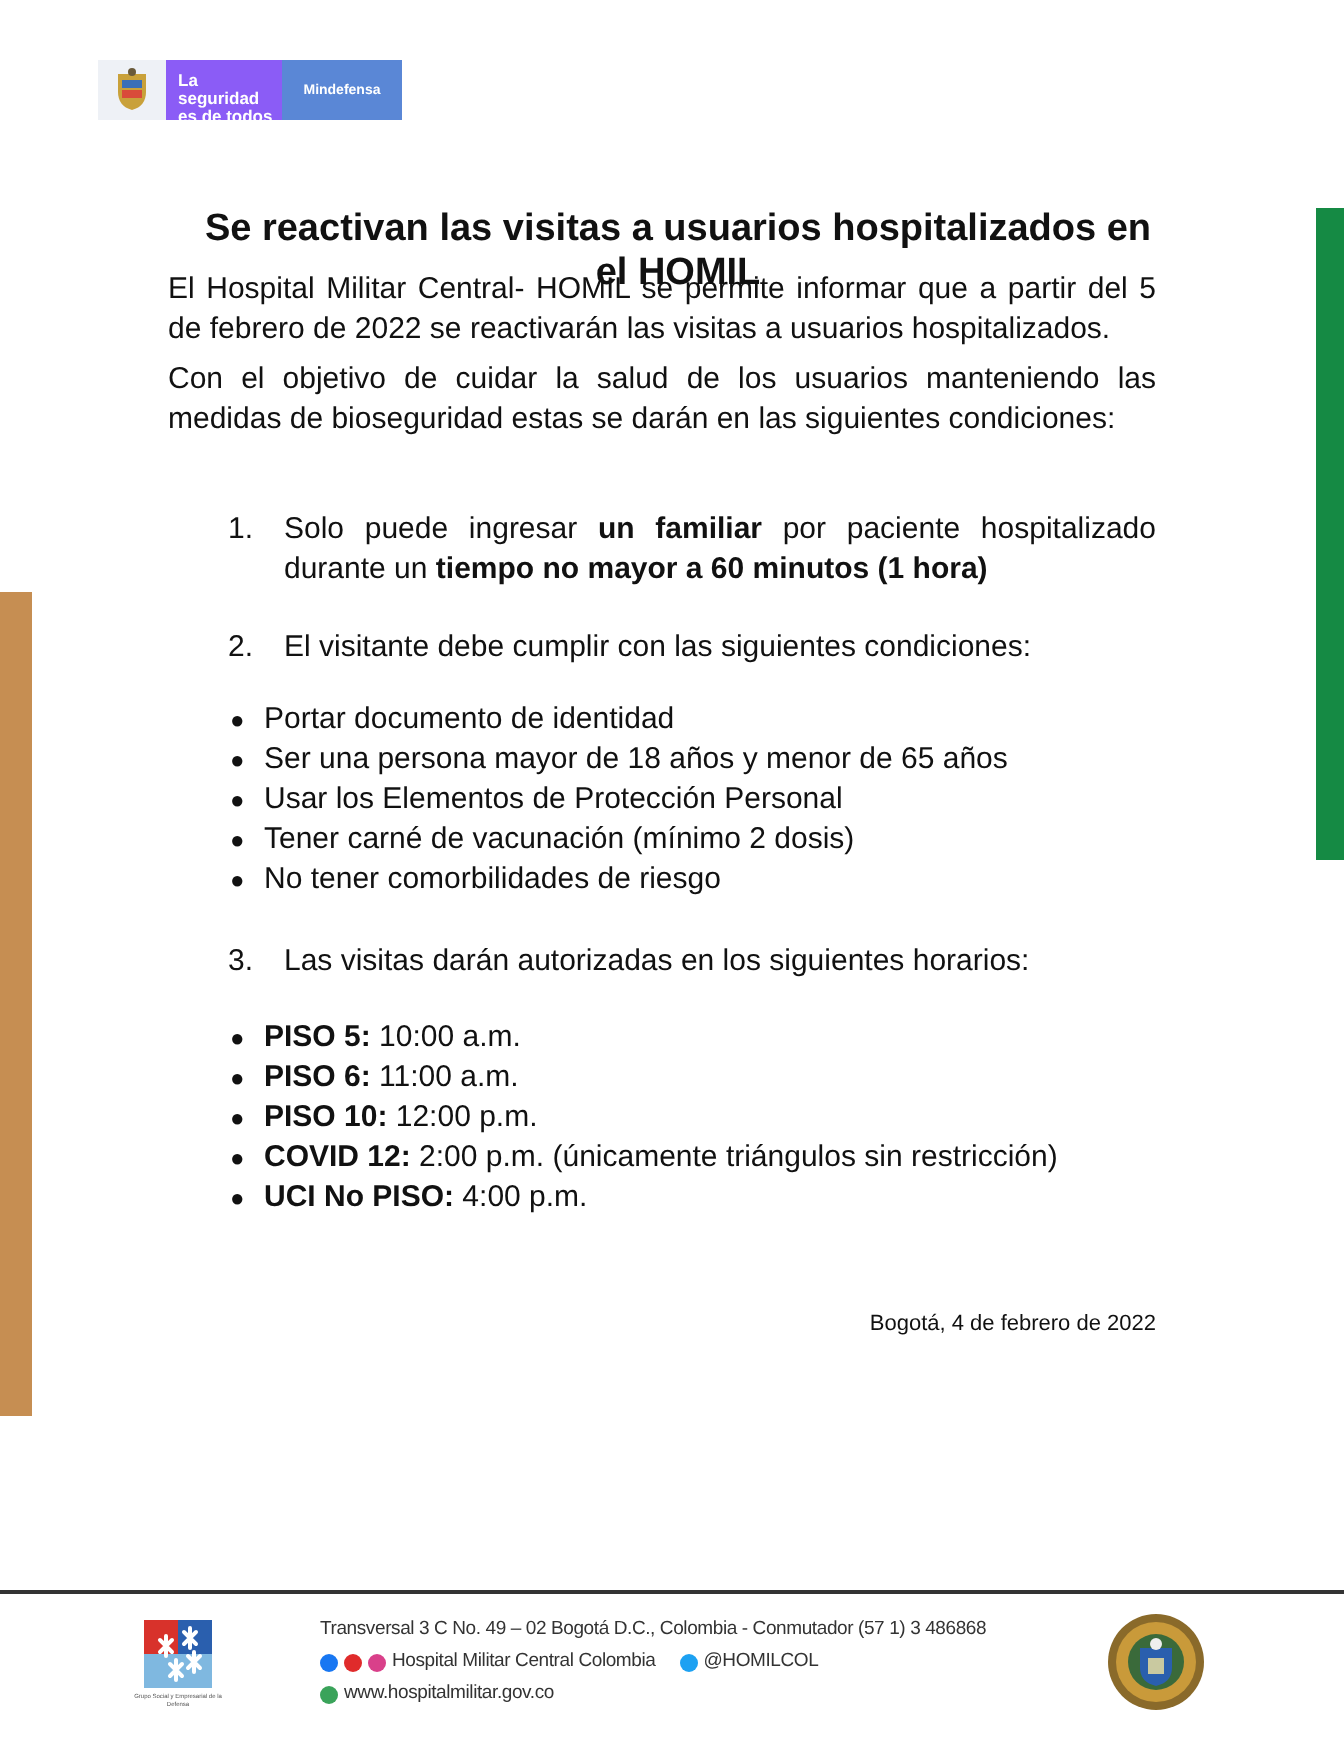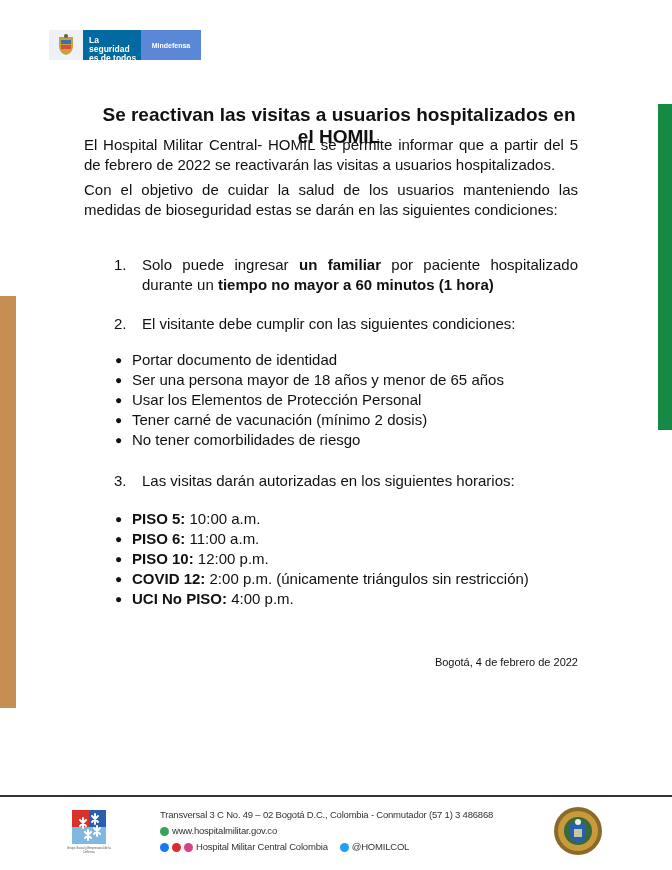--- a/index.html
+++ b/index.html
@@ -3,21 +3,21 @@
 <meta charset="utf-8">
 <style>
   html, body { margin: 0; padding: 0; background: #ffffff; }
   body { width: 672px; height: 870px; position: relative; overflow: hidden;
          font-family: "Liberation Sans", sans-serif; color: #111; }
 
   
   .gov-logo { position: absolute; left: 49px; top: 30px; height: 30px; display: flex; }
   .gov-logo .shield-box { width: 34px; height: 30px; background: #eef1f6; display: flex; align-items: center; justify-content: center; }
   .gov-logo .shield-box svg { width: 18px; height: 22px; }
-  .gov-logo .slogan { background: #0369a1; color: #fff; width: 58px; font-size: 8.5px; font-weight: bold; line-height: 9px; padding: 6px 0 0 6px; box-sizing: border-box; }
+  .gov-logo .slogan { background: #8b5cf6; color: #fff; width: 58px; font-size: 8.5px; font-weight: bold; line-height: 9px; padding: 6px 0 0 6px; box-sizing: border-box; }
   .gov-logo .ministry { background: #5a87d6; color: #fff; width: 60px; font-size: 7px; font-weight: bold; display: flex; align-items: center; justify-content: center; }
 
   
   .bar-green { position: absolute; left: 658px; top: 104px; width: 14px; height: 326px; background: #158a44; }
   .bar-tan { position: absolute; left: 0; top: 296px; width: 16px; height: 412px; background: #c68e52; }
 
   
   .title { position: absolute; left: 92px; top: 104px; width: 494px; text-align: center; font-weight: bold; font-size: 19px; }
   .para { position: absolute; left: 84px; width: 494px; font-size: 15px; line-height: 20px; text-align: justify; text-align-last: left; }
   .p1 { top: 135px; }
@@ -121,31 +121,31 @@
     </g>
   </svg>
 </div>
 <div class="footer-left-caption">Grupo Social y Empresarial de la Defensa</div>
 
 <div class="footer-center">
   <div class="row">
       <span>Transversal 3 C No. 49 – 02 Bogotá D.C., Colombia - Conmutador (57 1) 3 486868</span>
     </div>
   <div class="row">
-    <span class="dot" style="background:#3aa35a;"></span>
-    <span>www.hospitalmilitar.gov.co</span>
-  </div>
-  <div class="row">
     <span class="dot" style="background:#1877f2;"></span>
     <span class="dot" style="background:#e02b2b;"></span>
     <span class="dot" style="background:#d9408a;"></span>
     <span>Hospital Militar Central Colombia</span>
     <span style="width:6px;display:inline-block;"></span>
     <span class="dot" style="background:#1da1f2;"></span>
     <span>@HOMILCOL</span>
+  </div>
+  <div class="row">
+    <span class="dot" style="background:#3aa35a;"></span>
+    <span>www.hospitalmilitar.gov.co</span>
   </div>
 </div>
 
 <div class="footer-seal">
   <svg viewBox="0 0 50 50" width="50" height="50">
     <circle cx="25" cy="25" r="24" fill="#8a6a2a"></circle>
     <circle cx="25" cy="25" r="20" fill="#c99a3a"></circle>
     <circle cx="25" cy="25" r="14" fill="#3a6a3a"></circle>
     <path d="M17 18 L33 18 L33 28 Q33 35 25 37 Q17 35 17 28 Z" fill="#2a5fae"></path>
     <rect x="21" y="23" width="8" height="8" fill="#c9c9a0"></rect>

